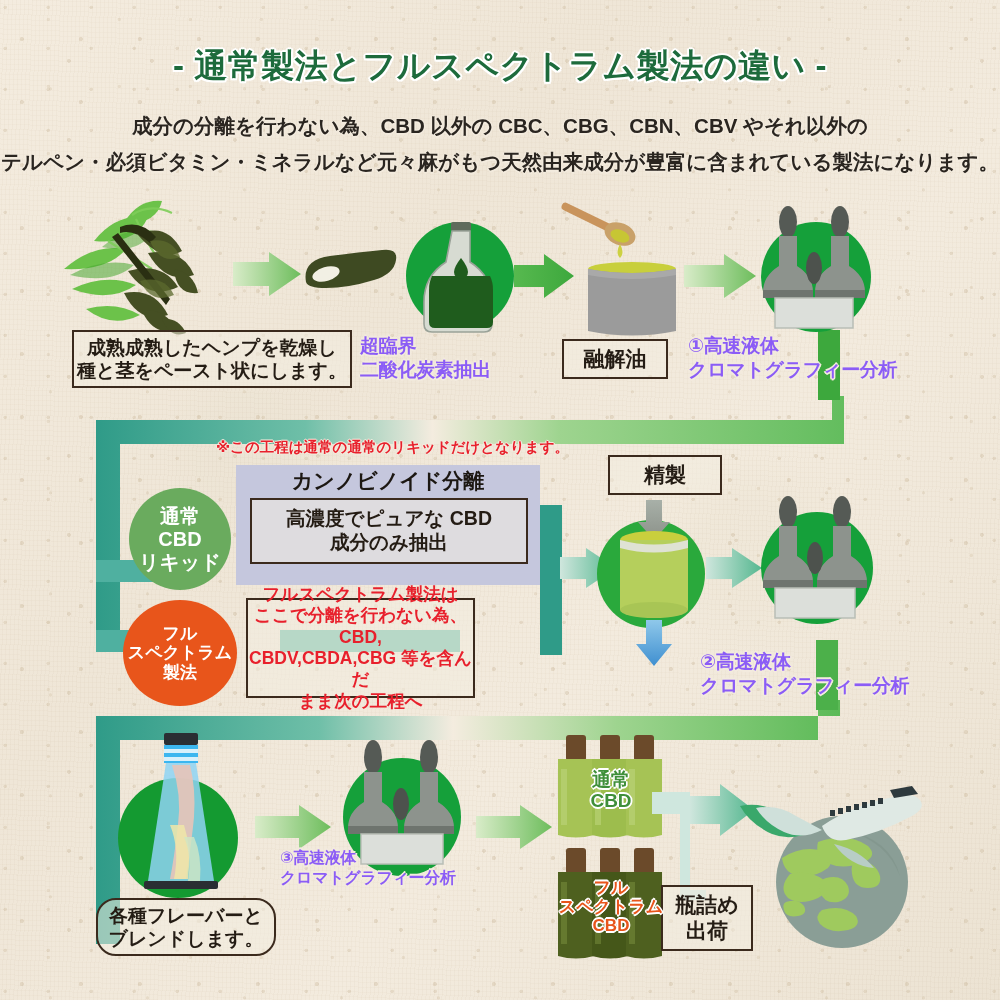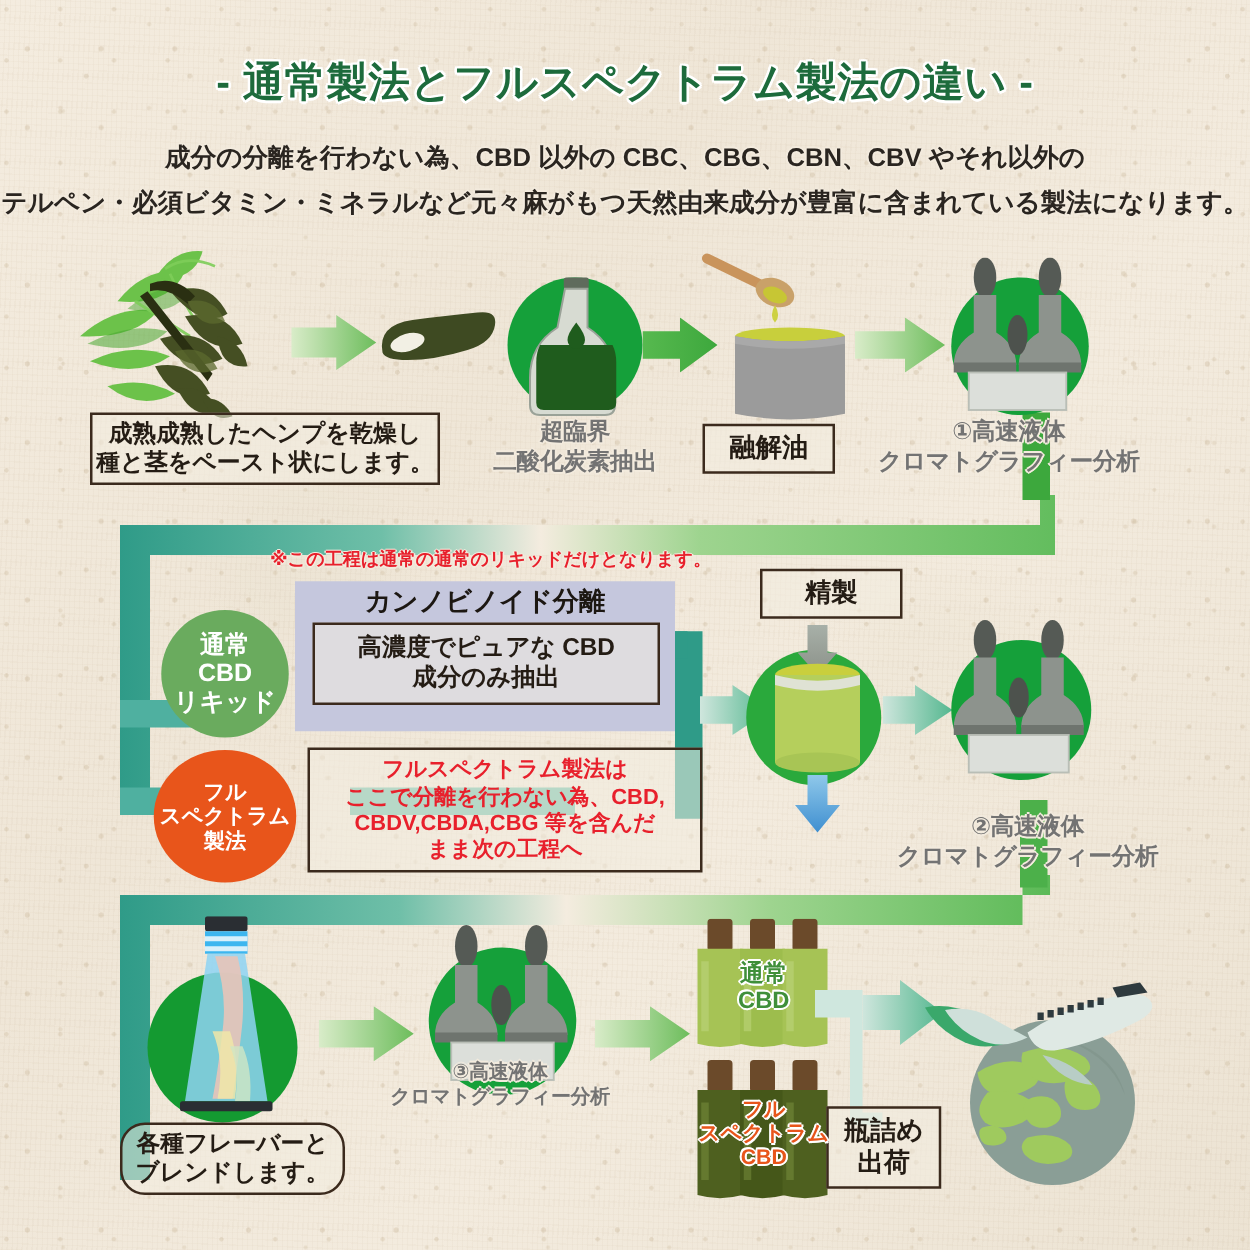--- a/index.html
+++ b/index.html
@@ -53,21 +53,21 @@
 
   
   .obox{
     position:absolute; background:rgba(243,236,224,.55);
     border:2.5px solid #3b2a1d; text-align:center;
     color:#241c14; font-weight:bold; line-height:1.22;
     display:flex; align-items:center; justify-content:center;
     white-space:pre-line;
   }
   .glabel{
-    position:absolute; text-align:center; color:#737373; font-weight:bold;
+    position:absolute; text-align:left; color:#8b5cf6; font-weight:bold;
     line-height:1.28; white-space:pre-line; letter-spacing:-.3px;
     text-shadow: 1.6px 0 0 #f3ebde,-1.6px 0 0 #f3ebde,0 1.6px 0 #f3ebde,0 -1.6px 0 #f3ebde,
                  1.2px 1.2px 0 #f3ebde,-1.2px 1.2px 0 #f3ebde;
   }
 
   
   .gcirc{ position:absolute; border-radius:50%; background:#15a03a; }
 
   
   .arw{ position:absolute; }
@@ -274,21 +274,21 @@
 クロマトグラフィー分析</div>
 
 <div class="noteRed" style="left:216px;top:438px;">※この工程は通常の通常のリキッドだけとなります。</div>
 
 <div id="lavender" style="left:236px;top:465px;width:304px;height:120px;"></div>
 <div style="position:absolute;left:236px;top:467px;width:304px;text-align:center;font-size:21px;font-weight:bold;color:#1c1712;">カンノビノイド分離</div>
 
 <div class="obox" style="left:250px;top:498px;width:278px;height:66px;font-size:19.5px;">高濃度でピュアな CBD
 成分のみ抽出</div>
 
-<div class="obox boxRedTxt" style="left:246px;top:598px;width:316px;height:100px;font-size:17.5px;color:#e8202c;">フルスペクトラム製法は
+<div class="obox boxRedTxt" style="left:246px;top:598px;width:229px;height:100px;font-size:17.5px;color:#e8202c;">フルスペクトラム製法は
 ここで分離を行わない為、CBD,
 CBDV,CBDA,CBG 等を含んだ
 まま次の工程へ</div>
 
 <div class="pillG" style="left:129px;top:488px;width:102px;height:102px;background:#6aab5e;font-size:20px;">通常
 CBD
 リキッド</div>
 <div class="pillG" style="left:123px;top:600px;width:114px;height:106px;background:#e8551b;font-size:17px;">フル
 スペクトラム
 製法</div>

